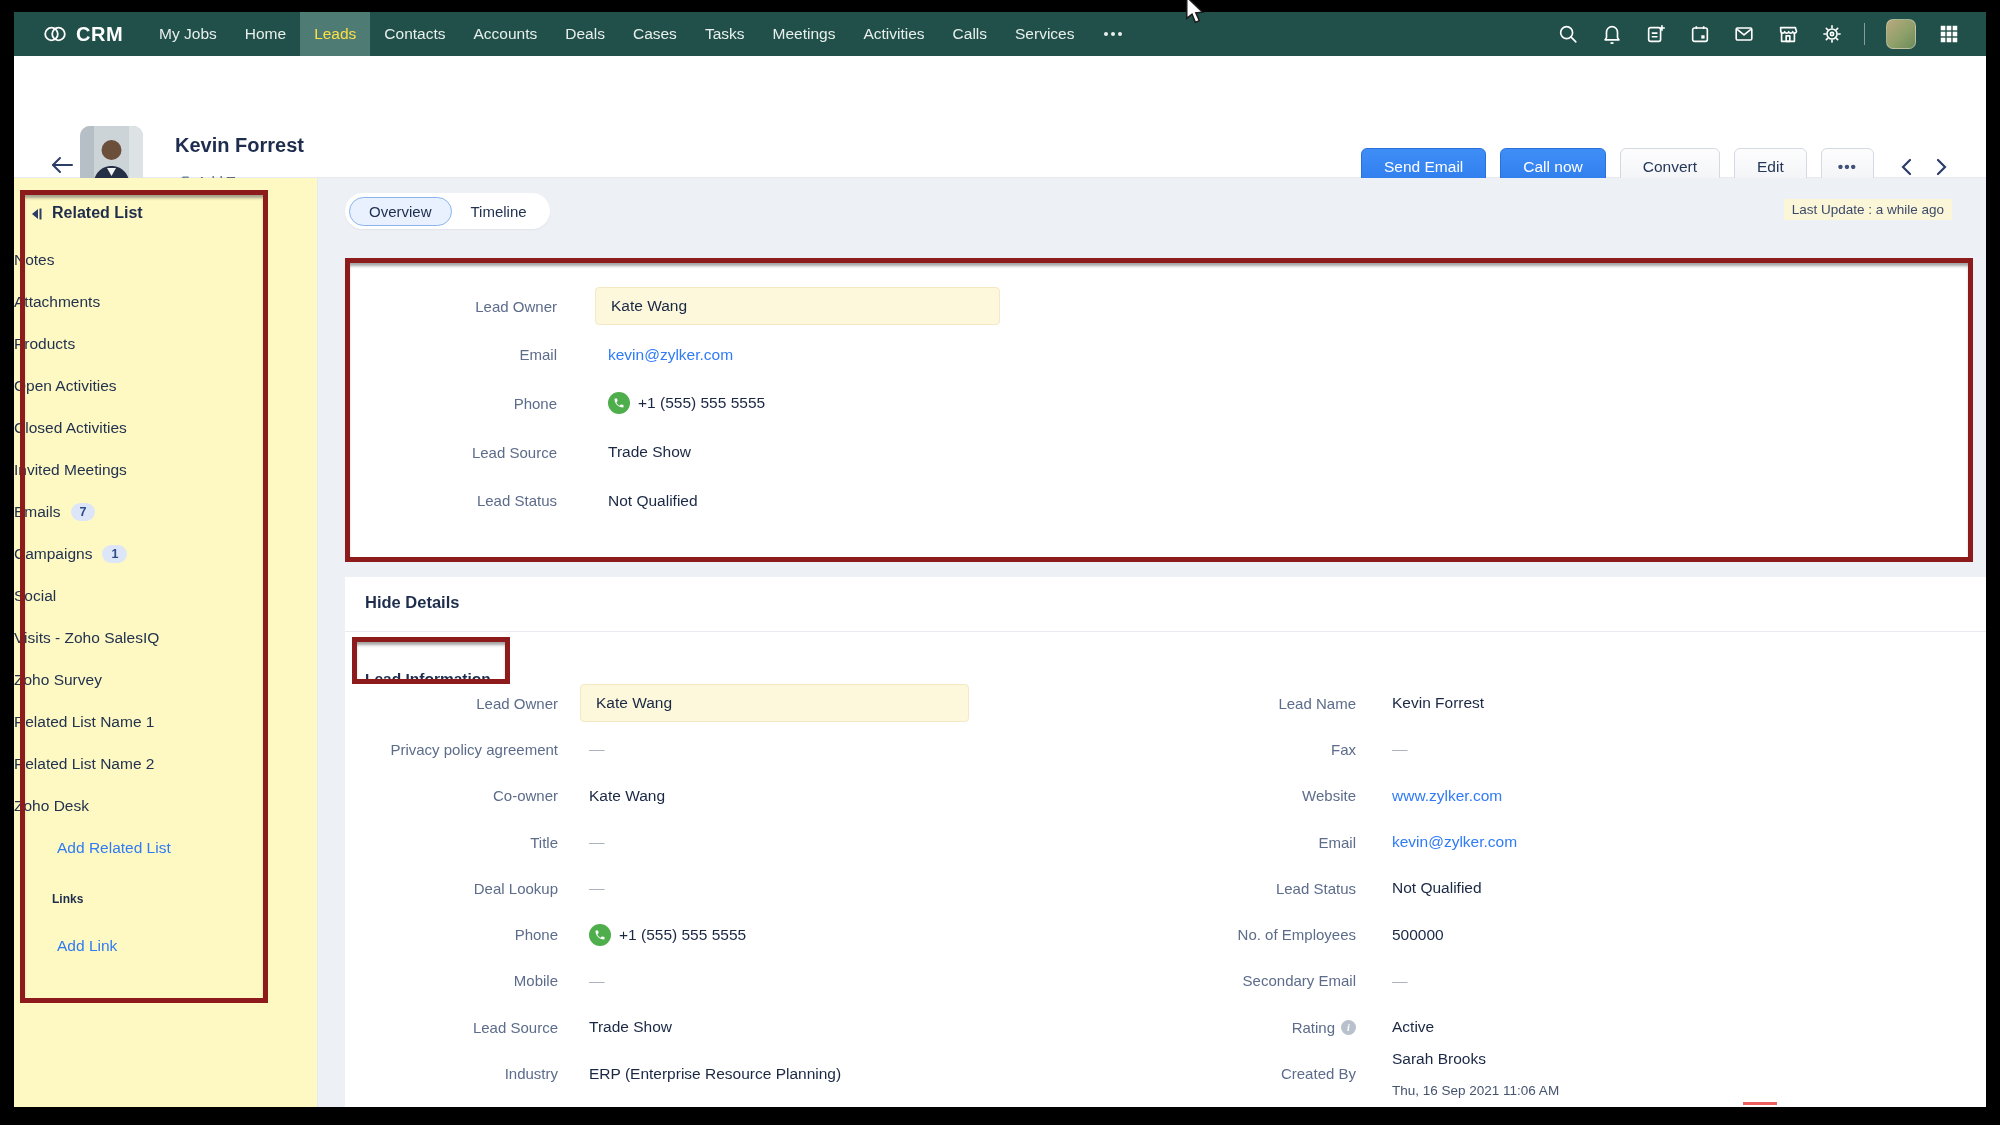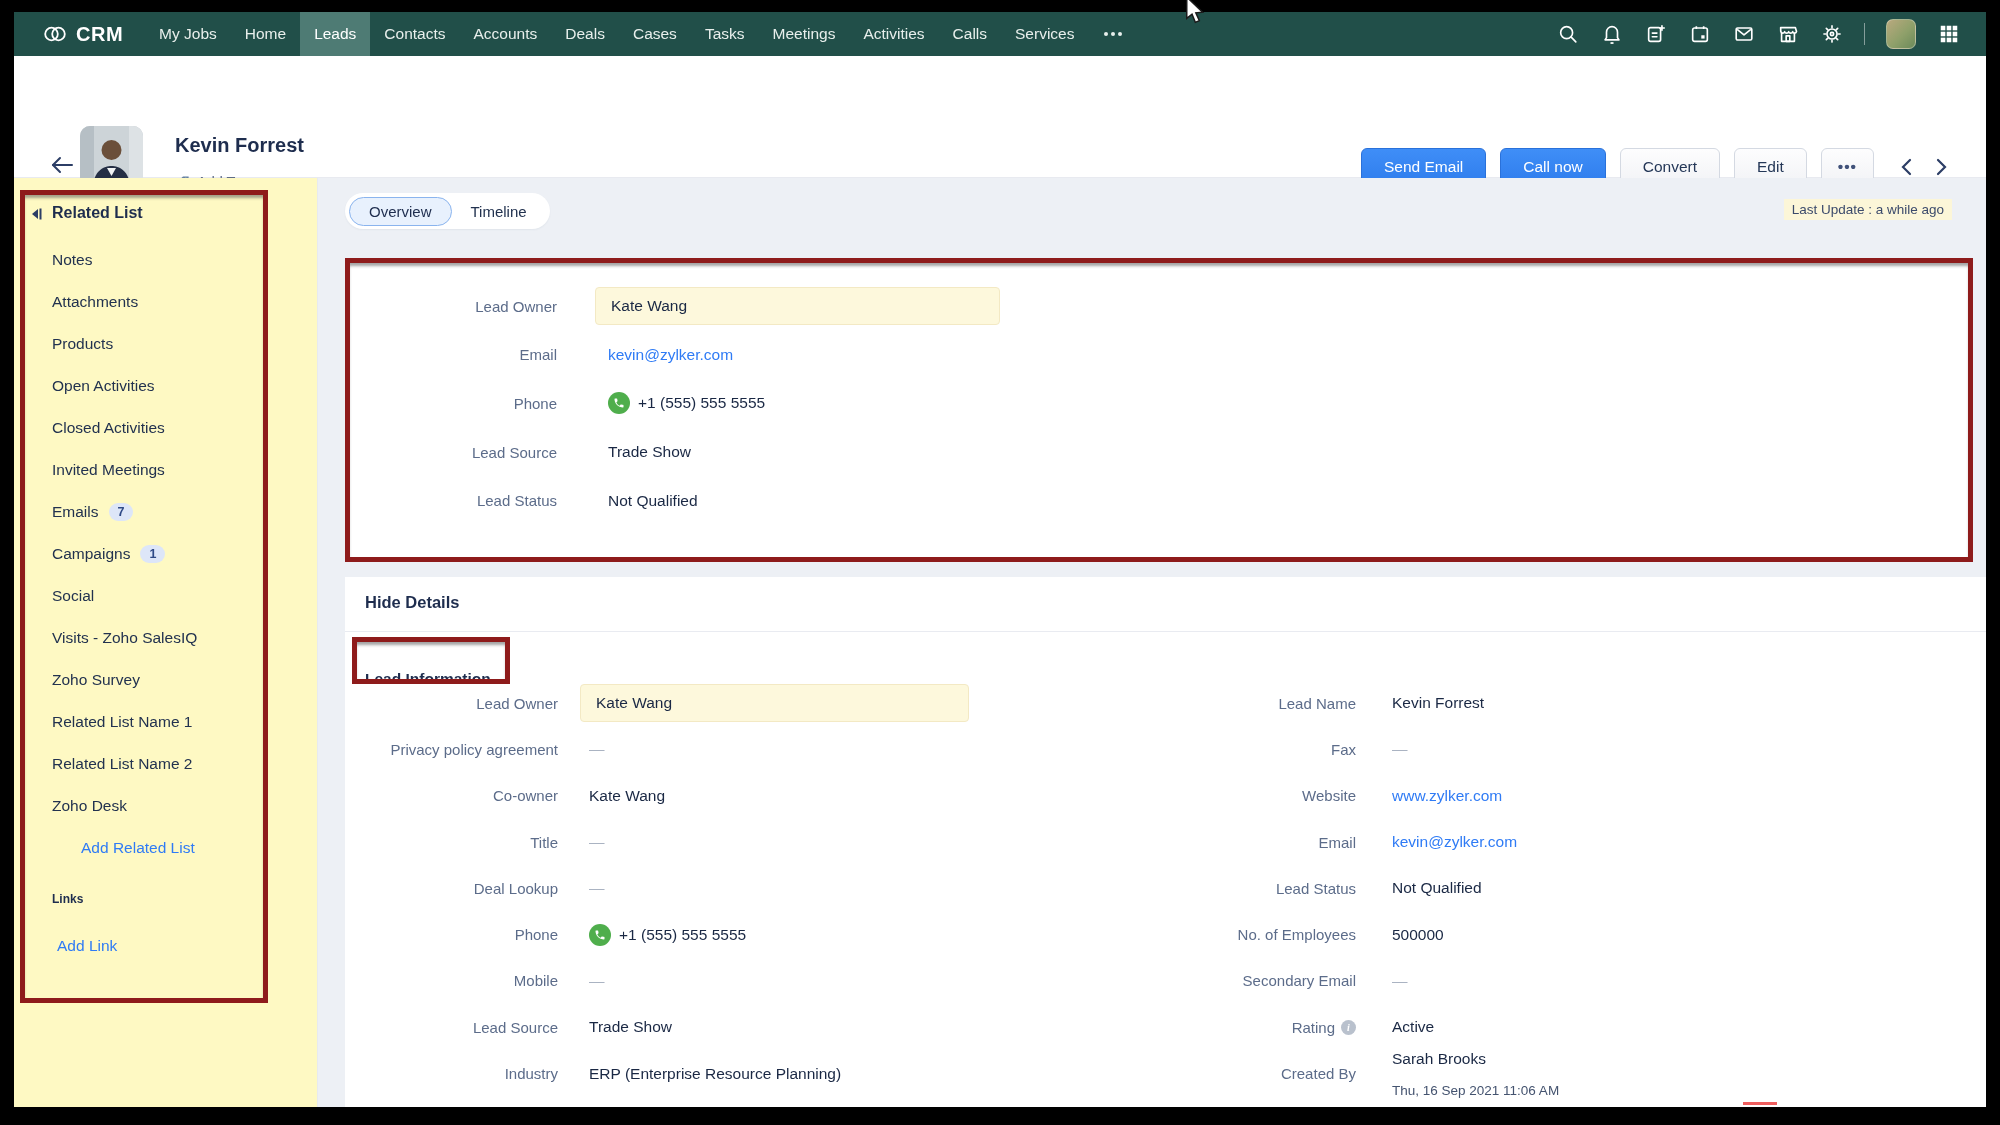--- a/index.html
+++ b/index.html
@@ -10,21 +10,21 @@
     background:#fff; overflow:hidden; }
 
   
   .topnav { position:absolute; left:0; top:0; width:100%; height:44px;
     background:#214f49; display:flex; align-items:center; color:#eef4f2; }
   .brand { display:flex; align-items:center; gap:8px; padding:0 22px 0 28px; cursor:pointer; }
   .brand-text { font-size:20px; font-weight:700; letter-spacing:.5px; color:#fff; }
   .nav-items { display:flex; align-items:stretch; height:100%; }
   .nav-item { display:flex; align-items:center; padding:0 14px; font-size:15.5px;
     color:#e8efec; cursor:pointer; white-space:nowrap; }
-  .nav-item.active { background:#4e7b74; color:#ffffff; }
+  .nav-item.active { background:#4e7b74; color:#fde047; }
   .nav-more { display:flex; align-items:center; gap:3px; padding:0 16px; cursor:pointer; }
   .nav-more i { width:4px; height:4px; border-radius:50%; background:#e8efec; display:block; }
   .nav-right { margin-left:auto; display:flex; align-items:center; gap:21px; padding-right:26px; }
   .nav-ic { width:23px; height:23px; display:flex; align-items:center; justify-content:center; cursor:pointer; }
   .nav-sep { width:1px; height:22px; background:rgba(255,255,255,.45); }
   .nav-avatar { width:30px; height:30px; border-radius:7px; cursor:pointer;
     background:linear-gradient(135deg,#b9a97e 0%,#8fa06a 55%,#6c8a5a 100%); border:1px solid rgba(255,255,255,.3); }
 
   
   .rec-header { position:absolute; left:0; top:44px; width:100%; height:122px; background:#fff;
@@ -44,25 +44,25 @@
   .btn-more { padding:0 16px; letter-spacing:1px; font-weight:700; color:#41527a; }
   .pager { display:flex; align-items:center; gap:24px; margin-left:12px; }
   .pager .chev { cursor:pointer; display:flex; }
 
   
   .sidebar { position:absolute; left:0; top:166px; width:304px; height:929px; background:#fef9c3;
     border-right:1px solid #e7eaf0; }
   .side-title { position:absolute; left:38px; top:26px; font-size:16px; font-weight:700; color:#1e2d4e; }
   .collapse-ic { position:absolute; left:15px; top:29px; cursor:pointer; }
   .side-list { position:absolute; left:0; top:61px; width:100%; }
-  .side-item { height:42px; display:flex; align-items:center; padding-left:38px; gap:10px;
+  .side-item { height:42px; display:flex; align-items:center; gap:10px;
     font-size:15.5px; color:#22324f; cursor:pointer; }
   .side-item .badge { background:#dde6f8; color:#2f4a86; font-size:12.5px; font-weight:700;
     border-radius:9px; padding:2px 9px; }
-  .side-item.link-item { color:#2f7bf5; padding-left:67px; }
+  .side-item.link-item { color:#2f7bf5; padding-left:43px; }
   .links-title { position:absolute; left:38px; top:714px; font-size:12px; font-weight:700; color:#1e2d4e; }
   .add-link { position:absolute; left:43px; top:759px; font-size:15.5px; color:#2f7bf5; cursor:pointer; }
 
   .content { position:absolute; left:304px; top:166px; width:1668px; height:929px; background:#edf0f5; }
 
   .tabs { position:absolute; left:27px; top:15px; height:36px; background:#fff; border-radius:18px;
     display:flex; align-items:center; padding:0 4px; box-shadow:0 1px 2px rgba(40,60,90,.06); }
   .tab { height:29px; display:flex; align-items:center; padding:0 19px; font-size:15px;
     color:#22324f; border-radius:15px; cursor:pointer; }
   .tab.active { background:#e8f1fd; border:1px solid #8ab4ee; color:#1e2d4e; }

